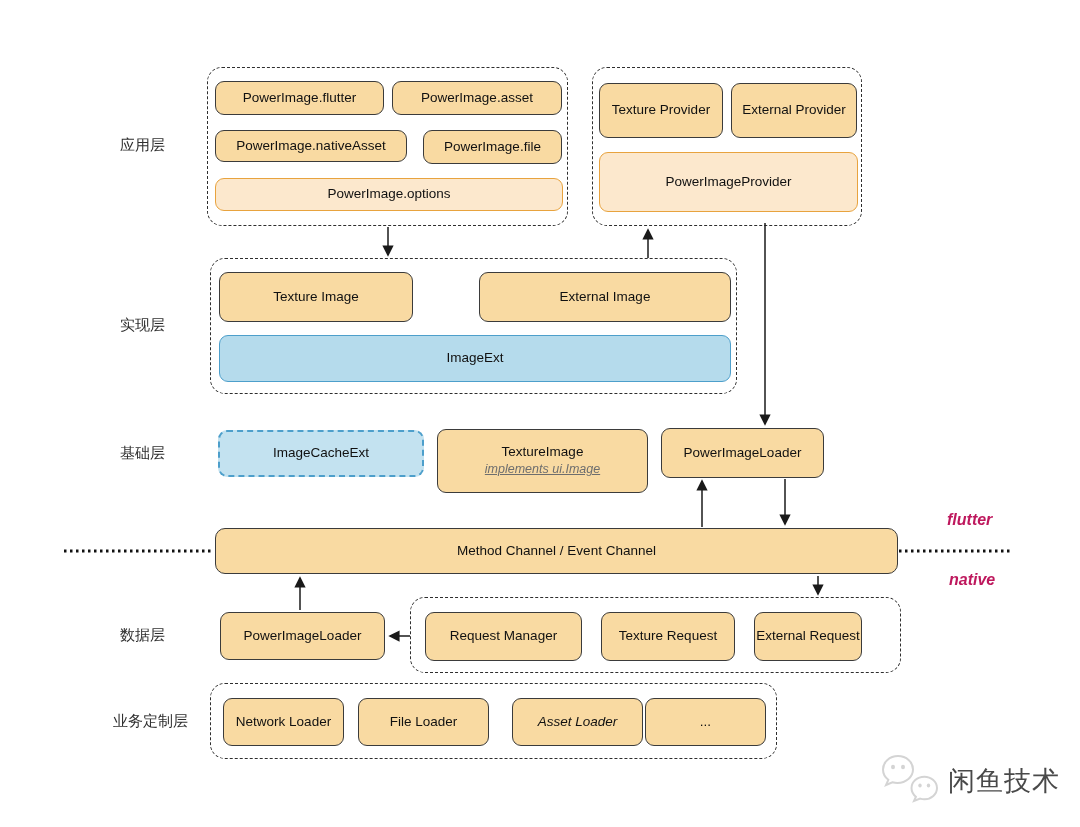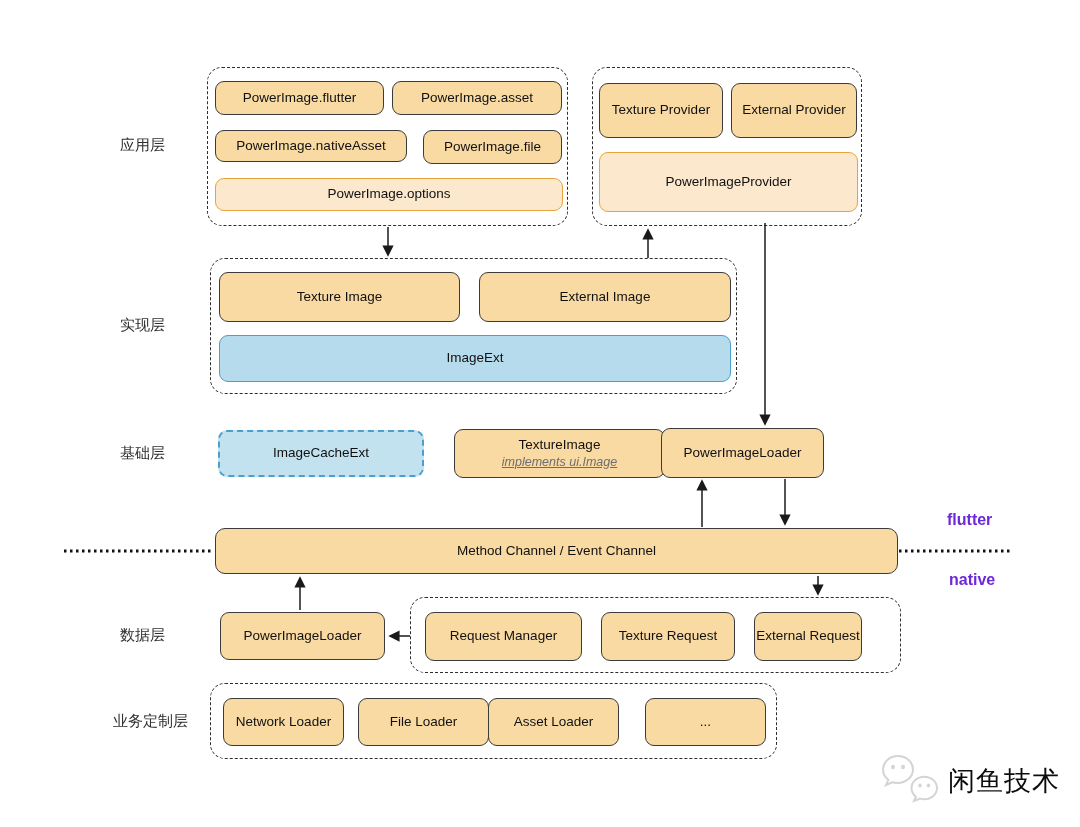--- a/index.html
+++ b/index.html
@@ -37,26 +37,26 @@
     line-height:1.25;
   }
   .node.soft{background:var(--soft-fill);border:1.6px solid var(--soft-border);}
   .node.blue{background:var(--blue-fill);border:1.6px solid var(--blue-border);}
   .node.blue-dashed{background:var(--blue-fill-light);border:2px dashed var(--blue-border);}
   .node .sub{font-style:italic;color:#6E6E6E;font-size:12.5px;margin-top:1px;text-decoration:underline;}
   .row-label{
     font-size:15px;color:#2E2E2E;white-space:nowrap;
   }
   .side-label{
-    font-size:16px;font-weight:bold;color:#6d28d9;white-space:nowrap;
+    font-size:16px;font-weight:bold;font-style:italic;color:#be185d;white-space:nowrap;
   }
   .overlay{position:absolute;left:0;top:0;pointer-events:none;}
   .watermark{display:flex;align-items:center;gap:6px;opacity:0.95;}
   .watermark-text{
-    font-size:27px;color:#000000;letter-spacing:1px;
+    font-size:27px;color:#404040;letter-spacing:1px;
     text-shadow:1px 1px 0 #ffffff;
     white-space:nowrap;
   }
 </style>
 </head>
 <body>
 
 <div class="canvas">
 
   <div class="abs row-label" style="left:120px;top:136px;">应用层</div>
@@ -89,35 +89,35 @@
       </div>
     <div class="abs node" style="left:138px;top:15px;width:126px;height:55px;">
         <span>External Provider</span>
       </div>
     <div class="abs node soft" style="left:6px;top:84px;width:259px;height:60px;">
         <span>PowerImageProvider</span>
       </div>
   </div>
 
   <div class="abs dashed-group" style="left:210px;top:258px;width:527px;height:136px;">
-    <div class="abs node" style="left:8px;top:13px;width:241px;height:50px;">
+    <div class="abs node" style="left:8px;top:13px;width:194px;height:50px;">
         <span>Texture Image</span>
       </div>
     <div class="abs node" style="left:268px;top:13px;width:252px;height:50px;">
         <span>External Image</span>
       </div>
     <div class="abs node blue" style="left:8px;top:76px;width:512px;height:47px;">
         <span>ImageExt</span>
       </div>
   </div>
 
   <div class="abs node blue-dashed" style="left:218px;top:430px;width:206px;height:47px;">
       <span>ImageCacheExt</span>
     </div>
-  <div class="abs node" style="left:437px;top:429px;width:211px;height:49px;margin-left:17px;">
+  <div class="abs node" style="left:437px;top:429px;width:211px;height:64px;">
     <span>TextureImage</span>
     <span class="sub">implements ui.Image</span>
   </div>
   <div class="abs node" style="left:661px;top:428px;width:163px;height:50px;">
       <span>PowerImageLoader</span>
     </div>
 
   <div class="abs node" style="left:215px;top:528px;width:683px;height:46px;border-radius:10px;">
       <span>Method Channel / Event Channel</span>
     </div>
@@ -139,21 +139,21 @@
       </div>
   </div>
 
   <div class="abs dashed-group" style="left:210px;top:683px;width:567px;height:76px;padding-left:40px;">
     <div class="abs node" style="left:12px;top:14px;width:121px;height:48px;">
         <span>Network Loader</span>
       </div>
     <div class="abs node" style="left:147px;top:14px;width:131px;height:48px;">
         <span>File Loader</span>
       </div>
-    <div class="abs node" style="left:277px;top:14px;width:131px;height:48px;">
+    <div class="abs node" style="left:301px;top:14px;width:131px;height:48px;font-style:italic;">
         <span>Asset Loader</span>
       </div>
     <div class="abs node" style="left:434px;top:14px;width:121px;height:48px;">
         <span>...</span>
       </div>
   </div>
 
   <svg class="overlay" width="1080" height="827" viewBox="0 0 1080 827">
     <defs>
       <marker id="ah" viewBox="0 0 10 10" refX="8.5" refY="5" markerWidth="7.5" markerHeight="7.5" orient="auto-start-reverse">

